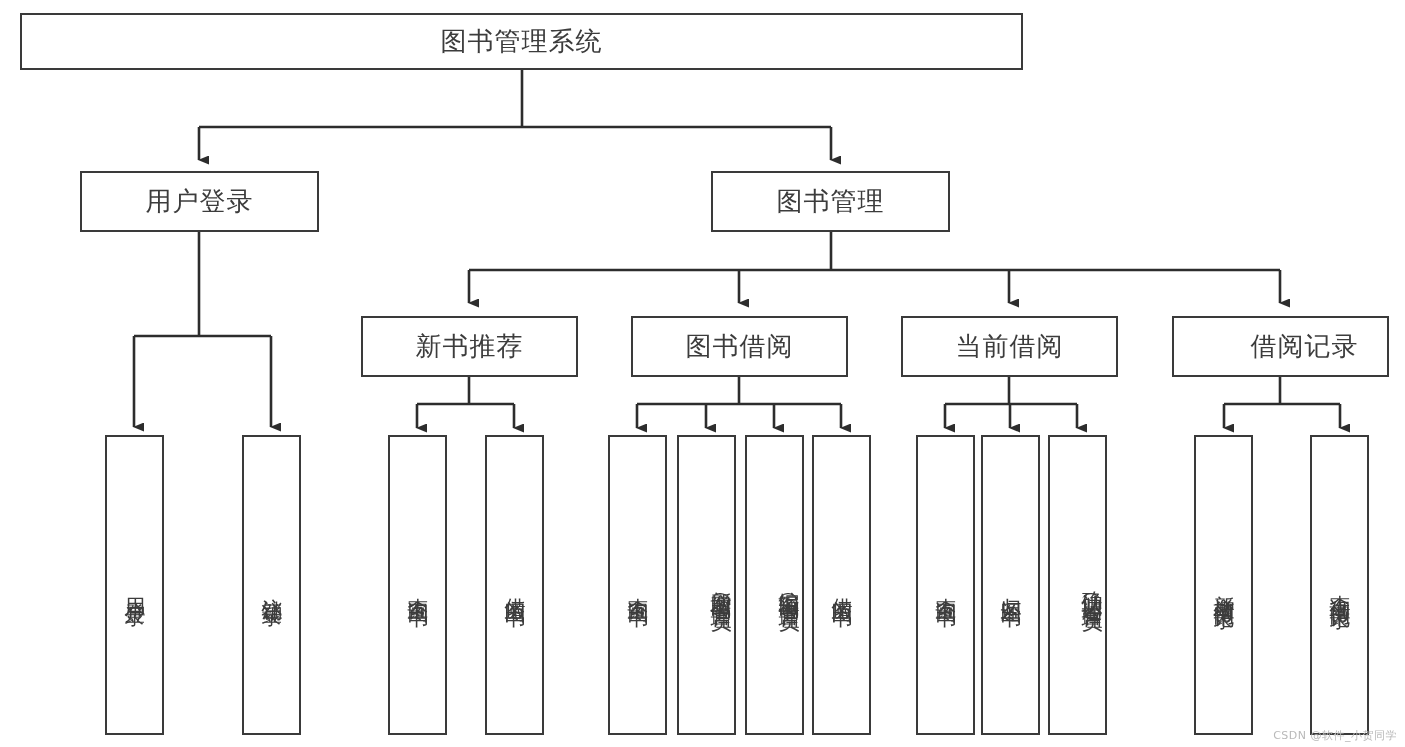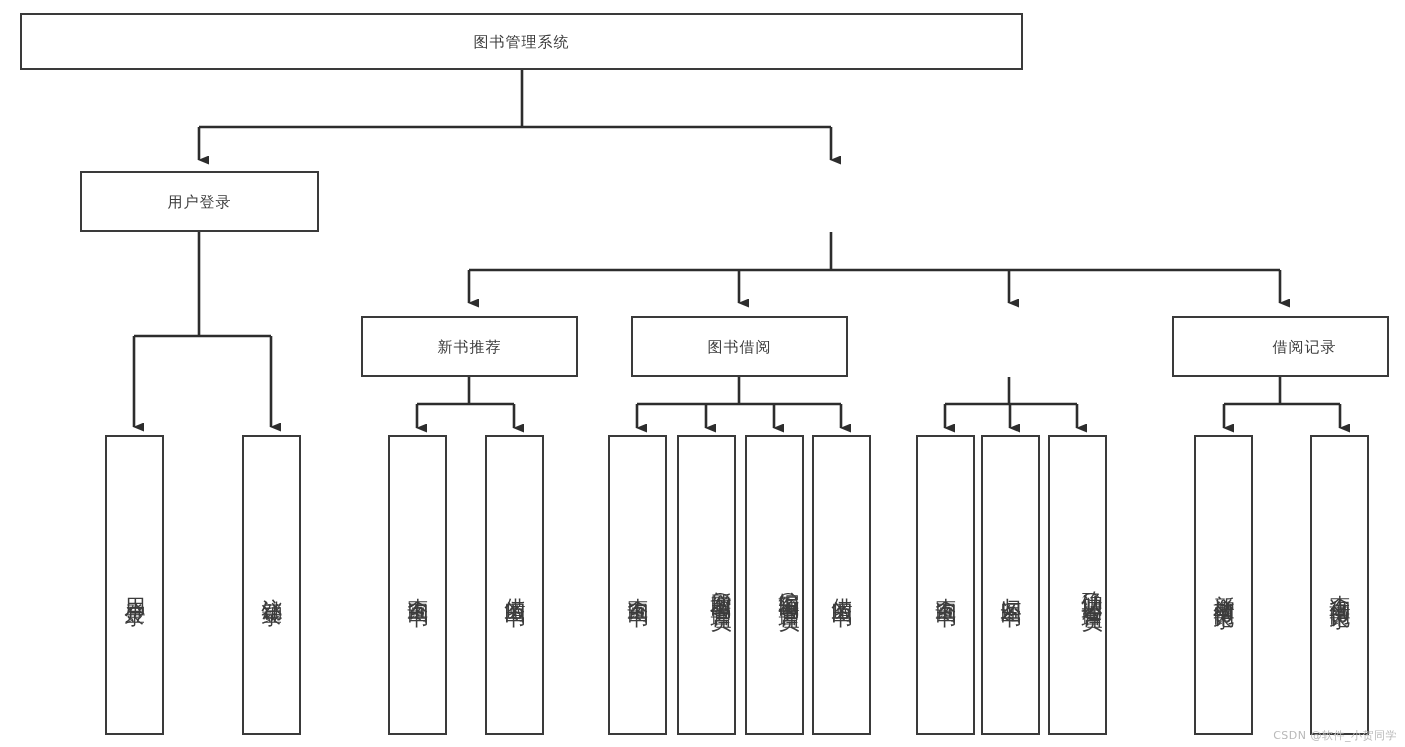--- a/index.html
+++ b/index.html
@@ -30,21 +30,21 @@
     position: absolute;
     box-sizing: border-box;
     background: #ffffff;
     border: 2.5px solid #3a3a3a;
     display: flex;
     align-items: center;
     justify-content: center;
     color: #3c3c3c;
   }
   .node-h {
-    font-size: 15px;
+    font-size: 26px;
     letter-spacing: 1px;
     line-height: 1.2;
     white-space: nowrap;
   }
   .node-v {
     font-size: 21px;
     line-height: 1.28;
     writing-mode: vertical-rl;
     text-orientation: upright;
     letter-spacing: 3px;
@@ -121,23 +121,25 @@
       <path d="M 1280,377 L 1280,404"></path>
       <path d="M 1224,404 L 1340,404"></path>
       <path d="M 1224,404 L 1224,428" marker-end="url(#arrowhead)"></path>
       <path d="M 1340,404 L 1340,428" marker-end="url(#arrowhead)"></path>
     </g>
   </svg>
 
   <div class="node node-h" style="left:20px; top:13px; width:1003px; height:57px;">图书管理系统</div>
 
   <div class="node node-h" style="left:80px; top:171px; width:239px; height:61px;">用户登录</div>
+  <div class="node node-h" style="left:711px; top:171px; width:239px; height:61px;">图书管理</div>
 
   <div class="node node-h" style="left:631px; top:316px; width:217px; height:61px;">图书借阅</div>
   <div class="node node-h" style="left:361px; top:316px; width:217px; height:61px;">新书推荐</div>
+  <div class="node node-h" style="left:901px; top:316px; width:217px; height:61px;">当前借阅</div>
   <div class="node node-h" style="left:1172px; top:316px; width:217px; height:61px;padding-left:48px;">借阅记录</div>
 
   <div class="node node-v mid-align" style="left:105px; top:435px; width:59px; height:300px;">用户登录</div>
   <div class="node node-v mid-align" style="left:242px; top:435px; width:59px; height:300px;">注销登录</div>
 
   <div class="node node-v mid-align" style="left:388px; top:435px; width:59px; height:300px;">查询图书</div>
   <div class="node node-v mid-align" style="left:485px; top:435px; width:59px; height:300px;">借阅图书</div>
 
   <div class="node node-v mid-align" style="left:608px; top:435px; width:59px; height:300px;">查询图书</div>
   <div class="node node-v top-align" style="left:677px; top:435px; width:59px; height:300px;">新增图书（管理员）</div>

